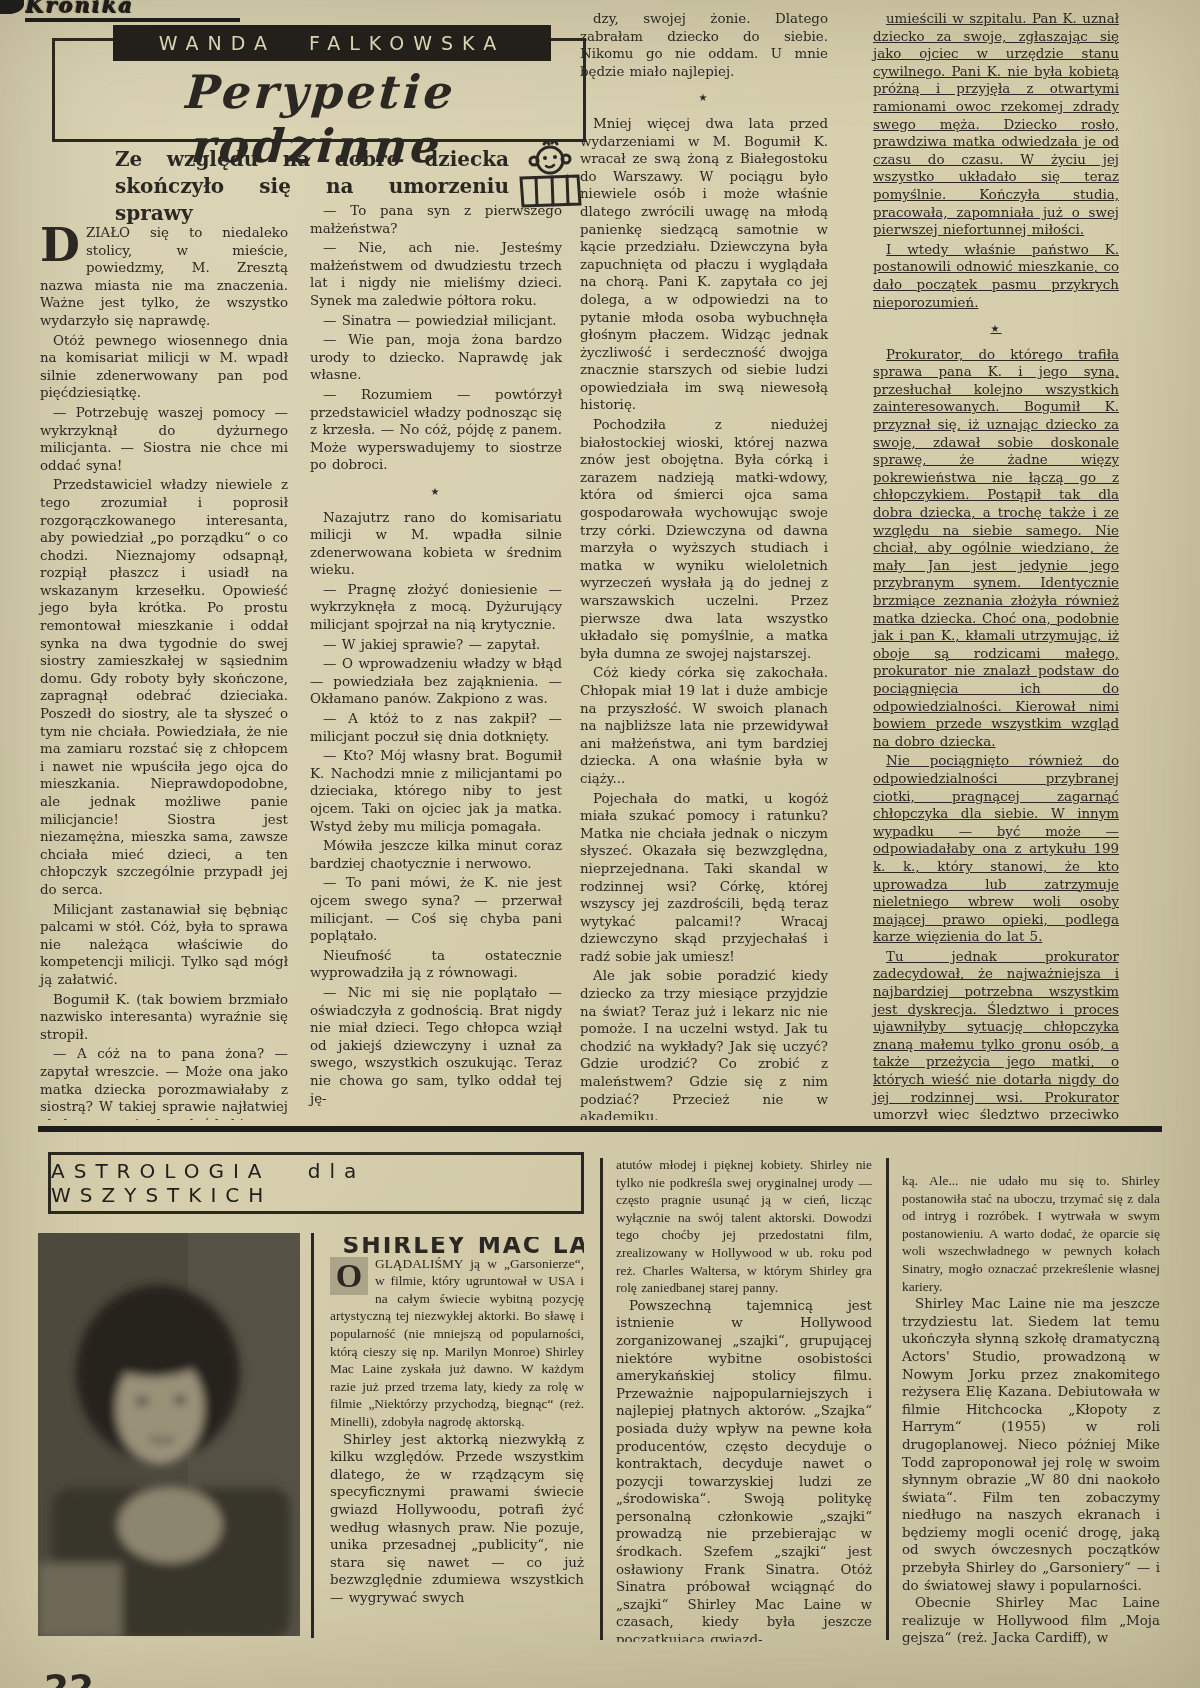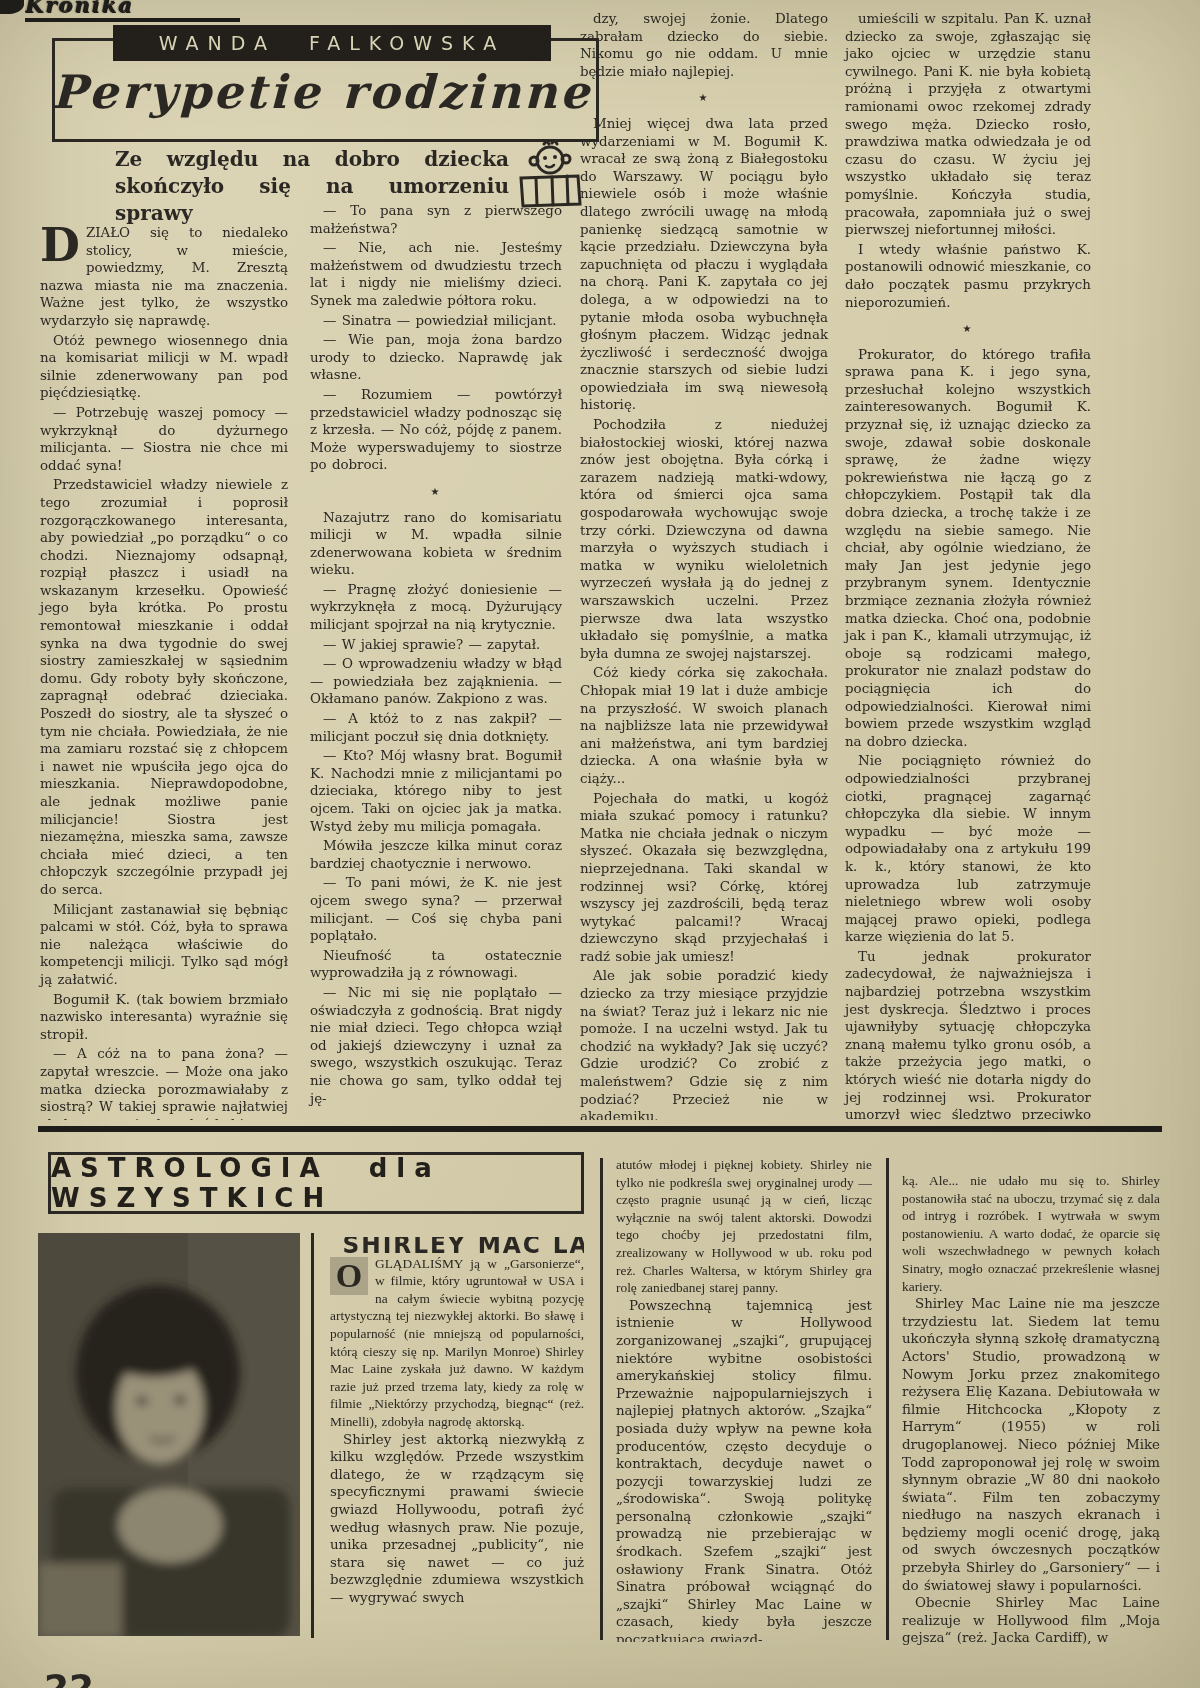--- a/index.html
+++ b/index.html
@@ -12,48 +12,48 @@
     box-shadow:inset 0 0 120px rgba(80,70,40,.25);
     font-family:"DejaVu Serif", serif;
     color:#2b2823;
   }
   .smudge{position:absolute;left:0;top:0;width:24px;height:14px;background:#1f1d19;border-radius:0 0 70% 0;}
   
   .kicker{position:absolute;left:25px;top:0;width:215px;height:18px;overflow:hidden;border-bottom:4px solid #1f1d19;}
   .kicker span{display:block;transform:translateY(-8px);font-family:"DejaVu Serif",serif;font-weight:bold;font-style:italic;
     font-size:21px;letter-spacing:2px;color:#1f1d19;text-shadow:0 0 2px #1f1d19, 1px 1px 0 #1f1d19;}
   
-  .lead-frame{position:absolute;left:52px;top:38px;width:528px;height:98px;border:3px solid #2b2823;padding-left:13px;}
+  .lead-frame{position:absolute;left:52px;top:38px;width:528px;height:98px;border:3px solid #2b2823;}
   .author-bar{position:absolute;left:58px;top:-16px;width:438px;height:36px;background:#23201b;
     display:flex;align-items:center;justify-content:center;
     font-family:"DejaVu Sans",sans-serif;font-size:19px;letter-spacing:9px;word-spacing:18px;color:#d9d3b5;}
   .script-title{position:absolute;left:0;right:0;top:24px;text-align:center;
     font-family:"DejaVu Serif",serif;font-style:italic;font-weight:bold;font-size:46px;
     letter-spacing:3px;transform:skewX(-4deg);color:#2b2823;}
   .subtitle{position:absolute;left:115px;top:146px;width:394px;
     font-weight:bold;font-size:20px;line-height:27px;text-align:justify;color:#2b2823;}
   .cartoon{position:absolute;left:514px;top:138px;width:76px;height:72px;}
   
   .col{position:absolute;overflow:hidden;text-align:justify;font-size:13.4px;line-height:17.6px;word-spacing:1px;}
   .col p{margin:2px;text-indent:13px;}
   .col p.flush{text-indent:0;}
   .dropcap{float:left;font-weight:bold;font-size:46px;line-height:38px;padding:2px 6px 0 0;}
   .dropcap-box{float:left;width:38px;height:38px;margin:2px 7px 0 0;background:#aba489;color:#2b2823;
     font-weight:bold;font-size:34px;line-height:38px;text-align:center;}
   .sep{text-align:center;font-size:10px;padding:7px 0 6px 0;letter-spacing:2px;}
   #col1{left:38px;top:222px;width:252px;height:898px;}
   #col2{left:308px;top:200px;width:256px;height:920px;}
   #col3{left:578px;top:8px;width:252px;height:1112px;}
-  #col4{left:843px;top:8px;width:250px;height:1112px;}
+  #col4{left:871px;top:8px;width:250px;height:1112px;text-decoration:underline;}
   
   .divider{position:absolute;left:38px;top:1126px;width:1124px;height:6px;background:#1f1d19;}
   
   .astro-box{position:absolute;left:48px;top:1152px;width:530px;height:56px;border:3px solid #2b2823;
     display:flex;align-items:center;justify-content:center;
-    font-family:"DejaVu Sans",sans-serif;font-weight:bold;font-size:26px;
+    font-family:"DejaVu Sans",sans-serif;font-weight:normal;font-size:20px;
     letter-spacing:9px;word-spacing:22px;color:#23201b;}
   
   .photo{position:absolute;left:38px;top:1233px;width:262px;height:403px;background:#514d40;}
   .vrule{position:absolute;width:3px;background:#2b2823;}
   #vr1{left:311px;top:1233px;height:405px;}
   #vr2{left:600px;top:1158px;height:482px;}
   #vr3{left:886px;top:1158px;height:482px;}
   .fcol{position:absolute;overflow:hidden;text-align:justify;font-size:13.4px;line-height:17.6px;word-spacing:1px;}
   .fcol p{margin:0;text-indent:13px;}
   .fcol p.flush{text-indent:0;font-family:Liberation Serif, serif;}

